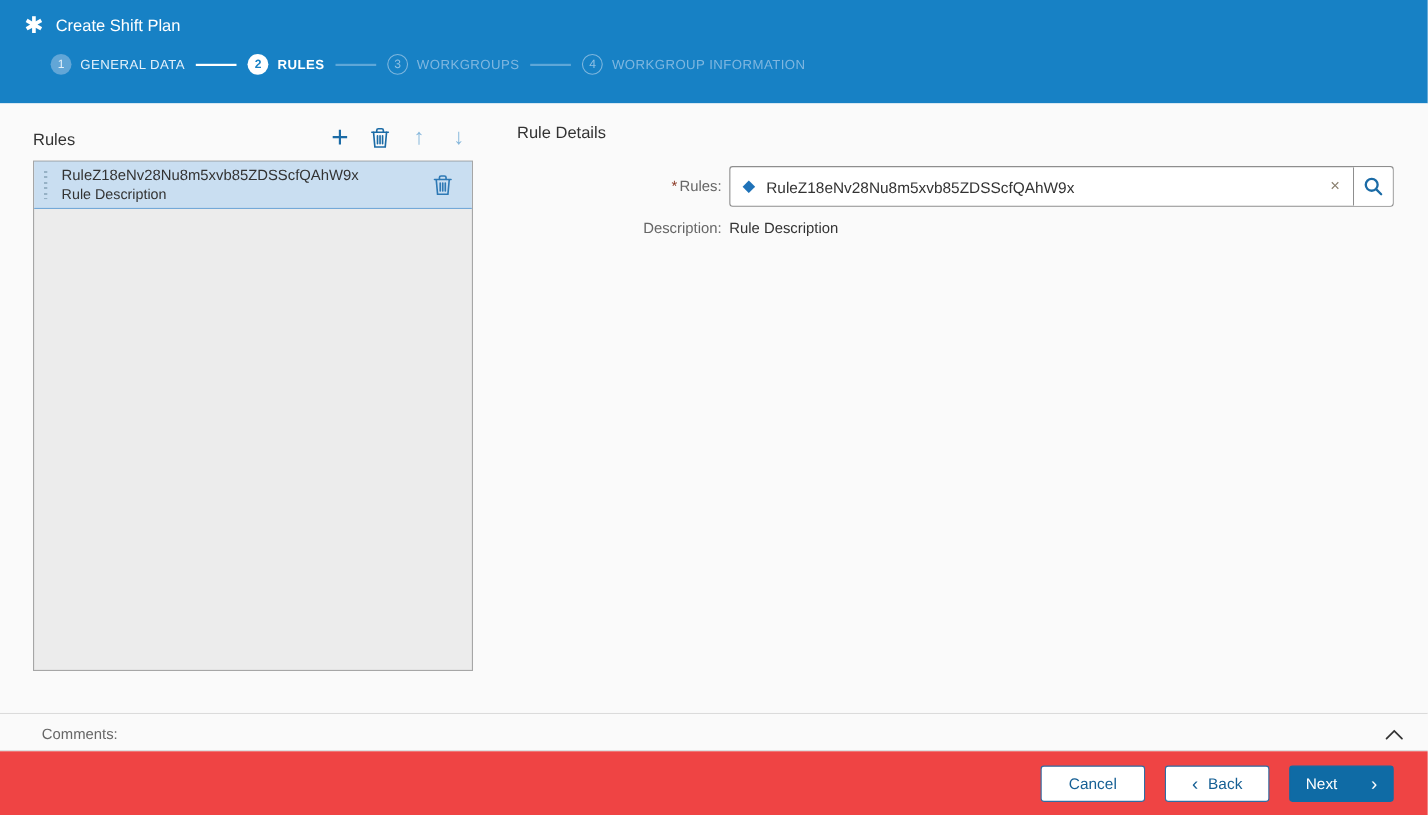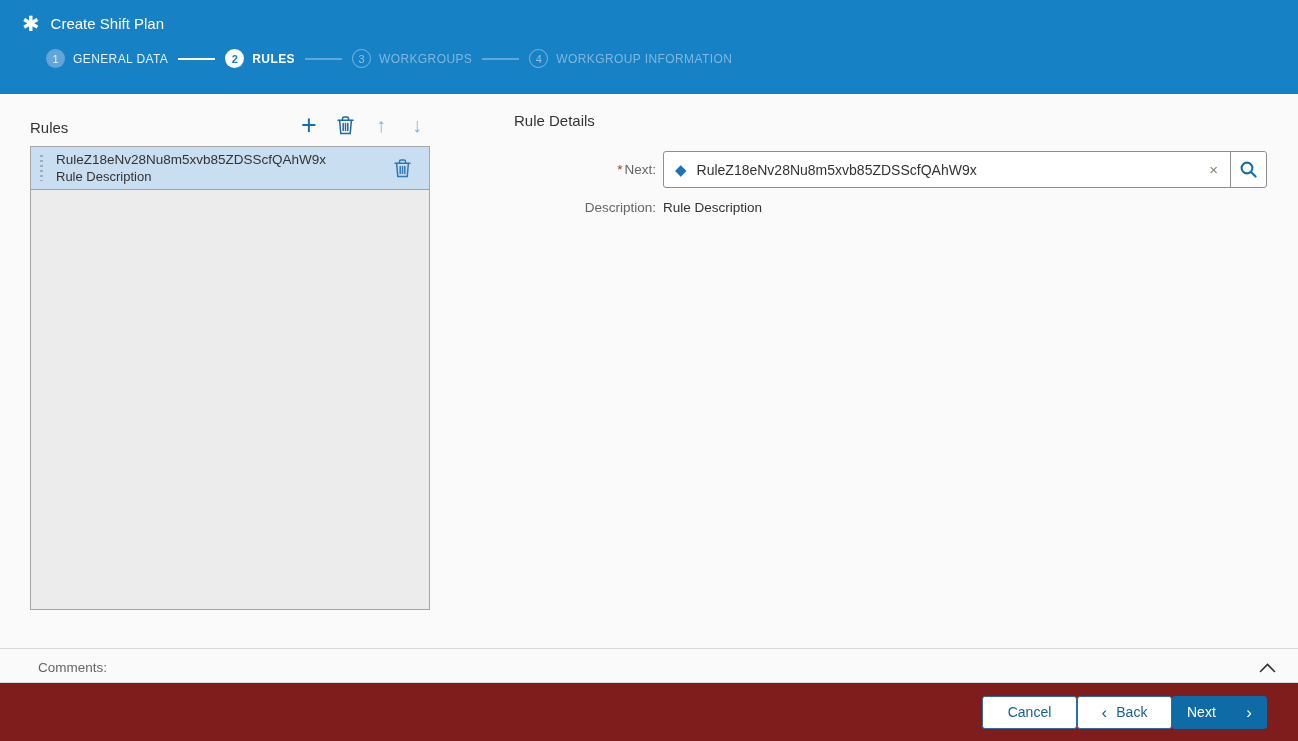--- a/index.html
+++ b/index.html
@@ -55,21 +55,21 @@
   .drag-handle {
     width:3px; height:26px; margin:0 13px 0 9px; flex:0 0 auto;
     background:repeating-linear-gradient(to bottom,#96b1c5 0 2px,transparent 2px 5px);
   }
   .rule-texts { flex:1; overflow:hidden; }
   .rule-name { font-size:13.5px; color:#333; line-height:17px; }
   .rule-desc { font-size:13px;  color:#333; line-height:17px; }
   .row-trash { margin-right:14px; }
 
   .details-panel { position:absolute; left:470px; top:18px; right:31px; }
-  .details-title { font-size:15px; color:#333; margin-bottom:22px;margin-left:44px; }
+  .details-title { font-size:15px; color:#333; margin-bottom:22px; }
   .form-row { display:flex; align-items:center; }
   .label-col { width:193px; flex:0 0 auto; text-align:right; padding-right:7px;
                font-size:13.5px; color:#666; }
   .req-marker { color:#8b3a26; margin-right:2px; }
   .input-group { display:flex; align-items:stretch; flex:1; height:37px;
                  border:1px solid #8e8e8e; border-radius:3px; background:#fff; }
   .input-display { flex:1; display:flex; align-items:center; gap:10px; padding:0 11px;
                    font-size:14px; color:#333; min-width:0; }
   .diamond-glyph { color:#1f72b8; font-size:15px; line-height:15px; }
   .clear-btn { display:flex; align-items:center; padding:0 12px; color:#8a8070;
@@ -86,21 +86,21 @@
     border-top:1px solid #d8d8d8; border-bottom:1px solid #d8d8d8;
     display:flex; align-items:center; justify-content:space-between;
     padding:4px 22px 0 38px;
   }
   .comments-label { color:#666; font-size:13.5px; }
   .collapse-btn { background:none; border:none; padding:0; cursor:pointer;
                   display:flex; align-items:center; }
 
   
   .footer { height:58px; display:flex; align-items:center; justify-content:flex-end;
-            padding-right:31px; background:#7f1d1d; }
+            gap:18px; padding-right:31px; background:#ef4444; }
   .btn { height:33px; min-width:95px; padding:0 14px; border-radius:3px; font-size:14px;
          font-family:inherit; cursor:pointer;
          display:flex; align-items:center; justify-content:center; gap:9px; }
   .btn-secondary { background:#fff; border:1px solid #2e6da4; color:#155f94; }
   .btn-primary   { background:#0f6ba5; border:1px solid #0f6ba5; color:#fff;justify-content:space-between; }
   .btn-chevron { font-size:17px; line-height:17px; }
 </style>
 </head>
 <body>
 
@@ -175,21 +175,21 @@
         </button>
       </div>
     </div>
   </div>
 
   <div class="details-panel">
     <div class="details-title">Rule Details</div>
 
     <div class="form-row">
       <div class="label-col">
-        <span class="req-marker">*</span><span>Next:</span>
+        <span class="req-marker">*</span><span>Rules:</span>
       </div>
       <div class="input-group">
         <div class="input-display">
           <span class="diamond-glyph">◆</span>
           <span>RuleZ18eNv28Nu8m5xvb85ZDSScfQAhW9x</span>
         </div>
         <button class="clear-btn">
           <span>×</span>
         </button>
         <button class="search-btn">

